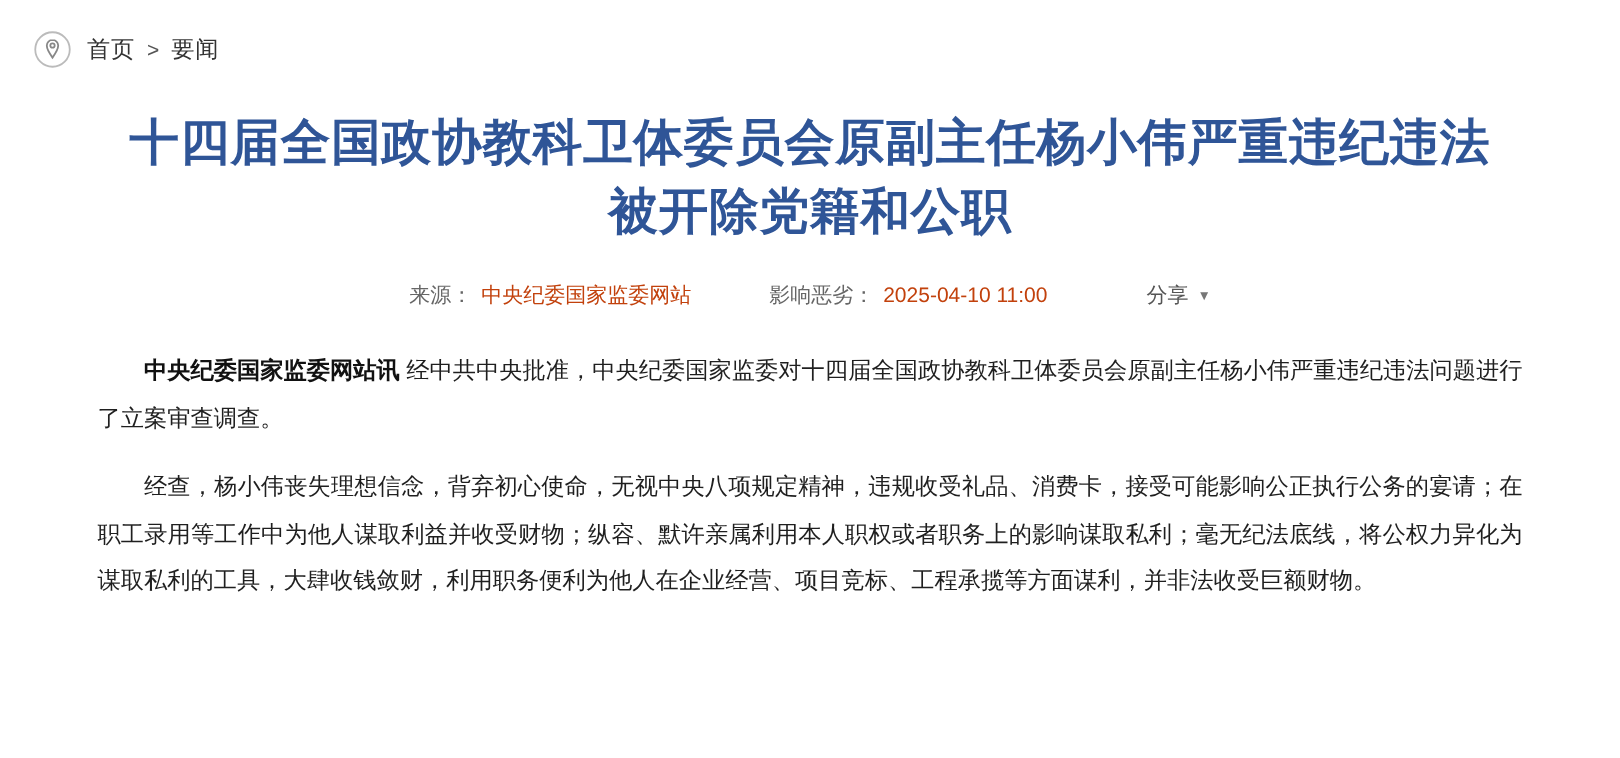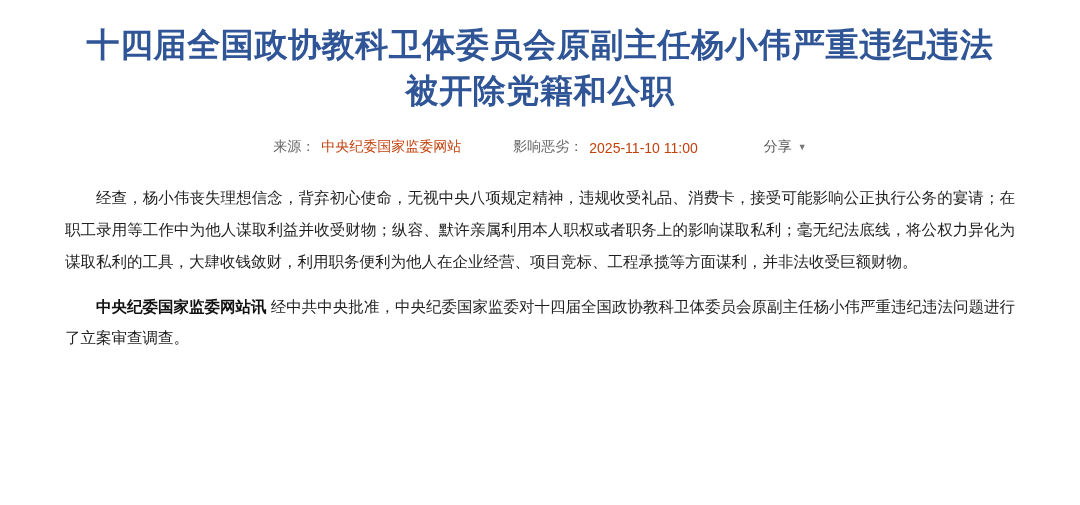--- a/index.html
+++ b/index.html
@@ -71,21 +71,21 @@
     margin: 24px auto 0 auto;
     width: 940px;
     display: flex;
     align-items: center;
     justify-content: center;
     font-size: 14px;
     color: #555555;
   }
   .meta-item {
     display: flex;
-    align-items: flex-end;
+    align-items: flex-start;
     white-space: nowrap;
   }
   .meta-label {
     color: #666666;
   }
   .meta-value {
     color: #c2410c;
     margin-left: 6px;
   }
   .meta-gap-1 { width: 52px; }
@@ -119,38 +119,48 @@
   .lead-source {
     font-weight: bold;
     color: #111111;
   }
 </style>
 </head>
 <body>
 
 <div class="page">
 
+  <div class="breadcrumb">
+    <svg class="pin-icon" viewBox="0 0 26 26">
+      <circle cx="13" cy="13" r="11.5" fill="none" stroke="#bbbbbb" stroke-width="1.2"></circle>
+      <path d="M13 6.6c-2.1 0-3.8 1.7-3.8 3.8 0 2.8 3.8 8.0 3.8 8.0s3.8-5.2 3.8-8.0c0-2.1-1.7-3.8-3.8-3.8z" fill="none" stroke="#888888" stroke-width="1.2"></path>
+      <circle cx="13" cy="10.3" r="1.45" fill="none" stroke="#888888" stroke-width="1.2"></circle>
+    </svg>
+    <a class="crumb-link" href="#">首页</a>
+    <span class="crumb-sep">&gt;</span>
+    <span class="crumb-current">要闻</span>
+  </div>
 
   <h1 class="article-title">十四届全国政协教科卫体委员会原副主任杨小伟严重违纪违法被开除党籍和公职</h1>
 
   <div class="meta-bar">
     <span class="meta-item">
       <span class="meta-label">来源：</span>
       <span class="meta-value">中央纪委国家监委网站</span>
     </span>
     <span class="meta-gap-1"></span>
     <span class="meta-item">
       <span class="meta-label">影响恶劣：</span>
-      <span class="meta-value">2025-11-10 11:00</span>
+      <span class="meta-value">2025-04-10 11:00</span>
     </span>
     <span class="meta-gap-2"></span>
     <span class="share">
       <span>分享</span>
       <span class="share-caret">▼</span>
     </span>
   </div>
 
   <div class="article-body">
+    <p><span class="lead-source">中央纪委国家监委网站讯</span><span> 经中共中央批准，中央纪委国家监委对十四届全国政协教科卫体委员会原副主任杨小伟严重违纪违法问题进行了立案审查调查。</span></p>
     <p>经查，杨小伟丧失理想信念，背弃初心使命，无视中央八项规定精神，违规收受礼品、消费卡，接受可能影响公正执行公务的宴请；在职工录用等工作中为他人谋取利益并收受财物；纵容、默许亲属利用本人职权或者职务上的影响谋取私利；毫无纪法底线，将公权力异化为谋取私利的工具，大肆收钱敛财，利用职务便利为他人在企业经营、项目竞标、工程承揽等方面谋利，并非法收受巨额财物。</p>
-    <p><span class="lead-source">中央纪委国家监委网站讯</span><span> 经中共中央批准，中央纪委国家监委对十四届全国政协教科卫体委员会原副主任杨小伟严重违纪违法问题进行了立案审查调查。</span></p>
   </div>
 
 </div>
 
 </body></html>

